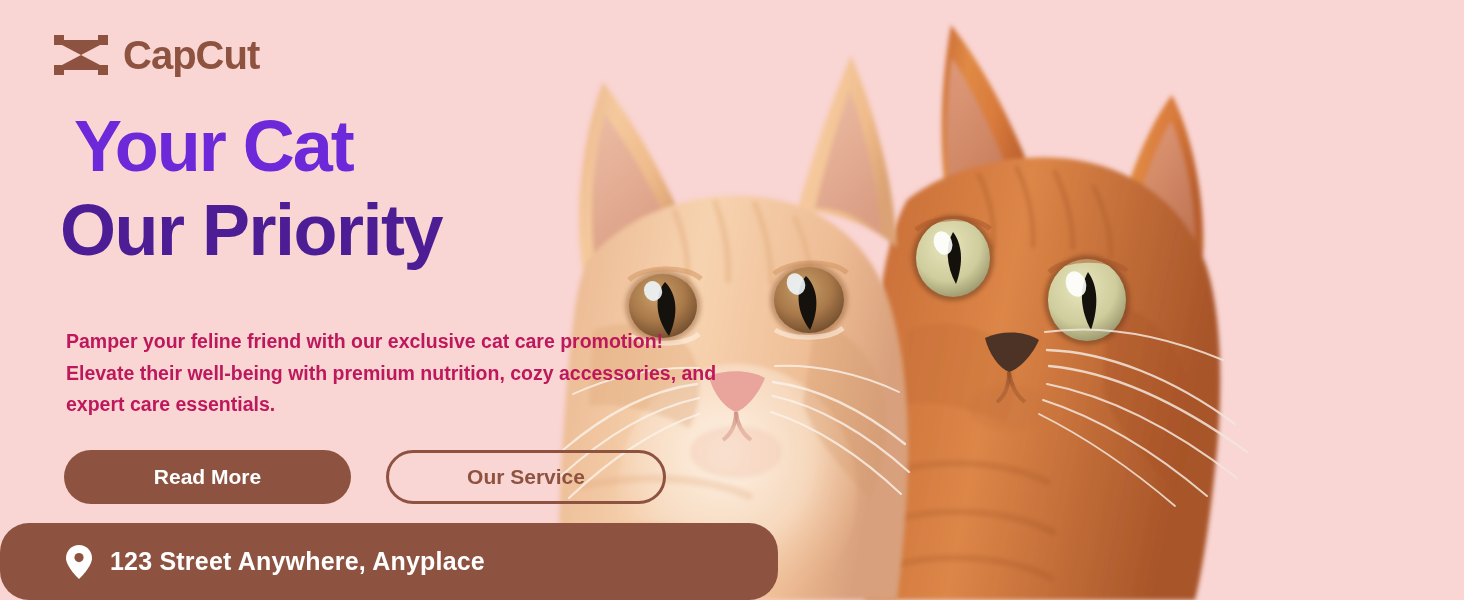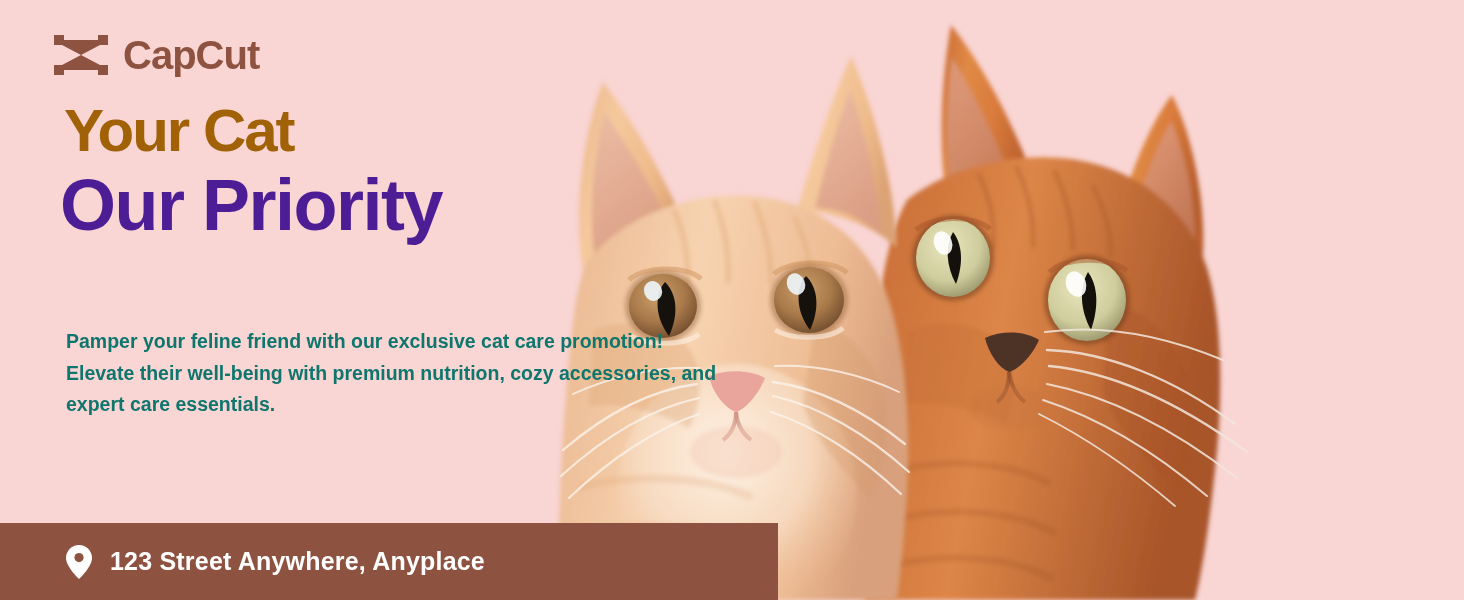--- a/index.html
+++ b/index.html
@@ -51,45 +51,45 @@
   }
 
   
   .headline {
     position: absolute;
     left: 60px;
     top: 98px;
     width: 680px;
   }
   .headline .l1 {
-    font-size: 60px;
-    font-weight: bold;
-    color: #a16207;
+    font-size: 72px;
+    font-weight: bold;
+    color: #6d28d9;
     line-height: 0.95;
     letter-spacing: -2px;
-    margin: 4px;
+    margin: 14px;
   }
   .headline .l2 {
     font-size: 72px;
     font-weight: bold;
     color: #4c1d95;
     line-height: 1.0;
     letter-spacing: -1.5px;
     margin: 10px 0 0 0;
   }
 
   
   .body-copy {
     position: absolute;
     left: 66px;
     top: 326px;
     width: 660px;
     font-size: 19.5px;
     font-weight: bold;
-    color: #0f766e;
+    color: #be185d;
     line-height: 1.62;
     margin: 0;
   }
 
   
   .btn-row {
     position: absolute;
     left: 64px;
     top: 450px;
     display: flex;
@@ -126,20 +126,21 @@
     position: absolute;
     left: 0;
     top: 523px;
     width: 778px;
     height: 77px;
     background: #8e5340;
     display: flex;
     align-items: center;
     padding-left: 66px;
     box-sizing: border-box;
+    border-radius: 29px;
   }
   .pin-icon { width: 26px; height: 34px; display: block; flex: 0 0 auto; }
   .footer-text {
     margin-left: 18px;
     color: #ffffff;
     font-size: 25px;
     font-weight: bold;
     letter-spacing: 0.2px;
   }
 </style>
@@ -351,20 +352,24 @@
     <span class="logo-text">CapCut</span>
   </div>
 
   <div class="headline">
     <h1 class="l1">Your Cat</h1>
     <h2 class="l2">Our Priority</h2>
   </div>
 
   <p class="body-copy">Pamper your feline friend with our exclusive cat care promotion! Elevate their well-being with premium nutrition, cozy accessories, and expert care essentials.</p>
 
+  <div class="btn-row">
+    <div class="btn btn-primary">Read More</div>
+    <div class="btn btn-outline">Our Service</div>
+  </div>
 
   <div class="footer-bar">
     <span>
       <svg class="pin-icon" viewBox="0 0 26 34" xmlns="http://www.w3.org/2000/svg">
         <path d="M13 0 C5.8 0 0 5.8 0 13 C0 22 13 34 13 34 C13 34 26 22 26 13 C26 5.8 20.2 0 13 0 Z" fill="#ffffff"></path>
         <circle cx="13" cy="12.6" r="4.6" fill="#8e5340"></circle>
       </svg>
     </span>
     <span class="footer-text">123 Street Anywhere, Anyplace</span>
   </div>

